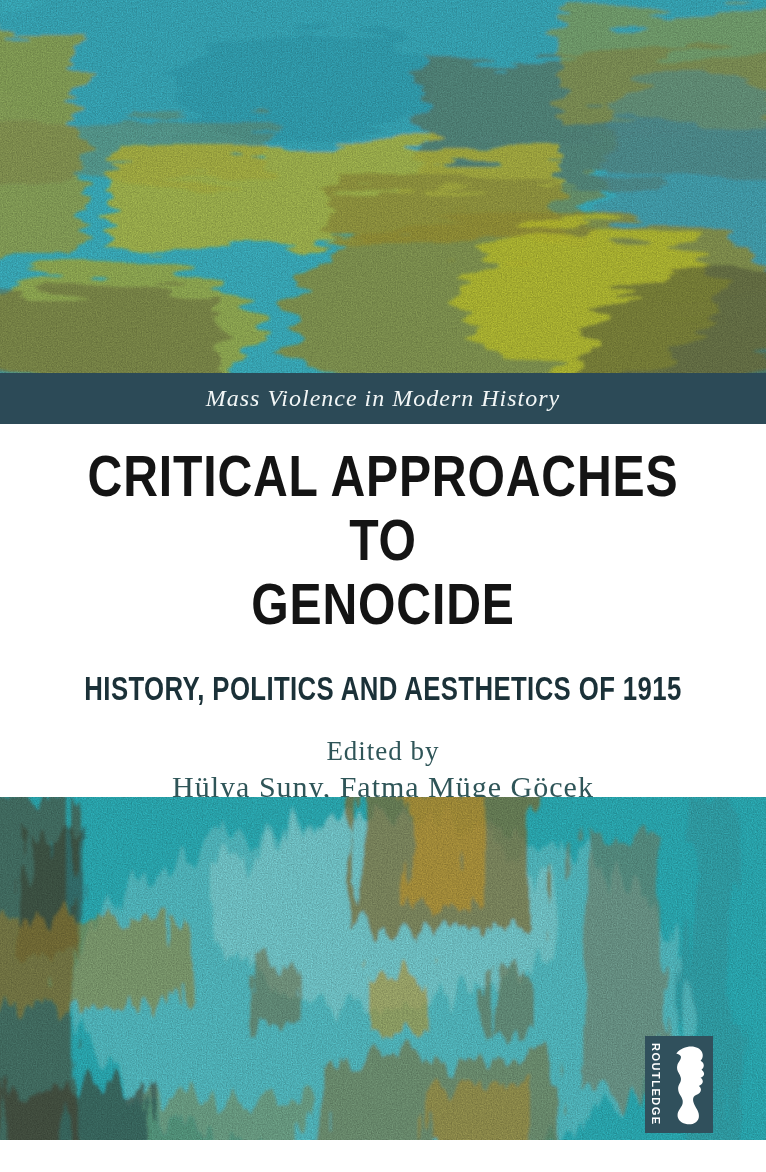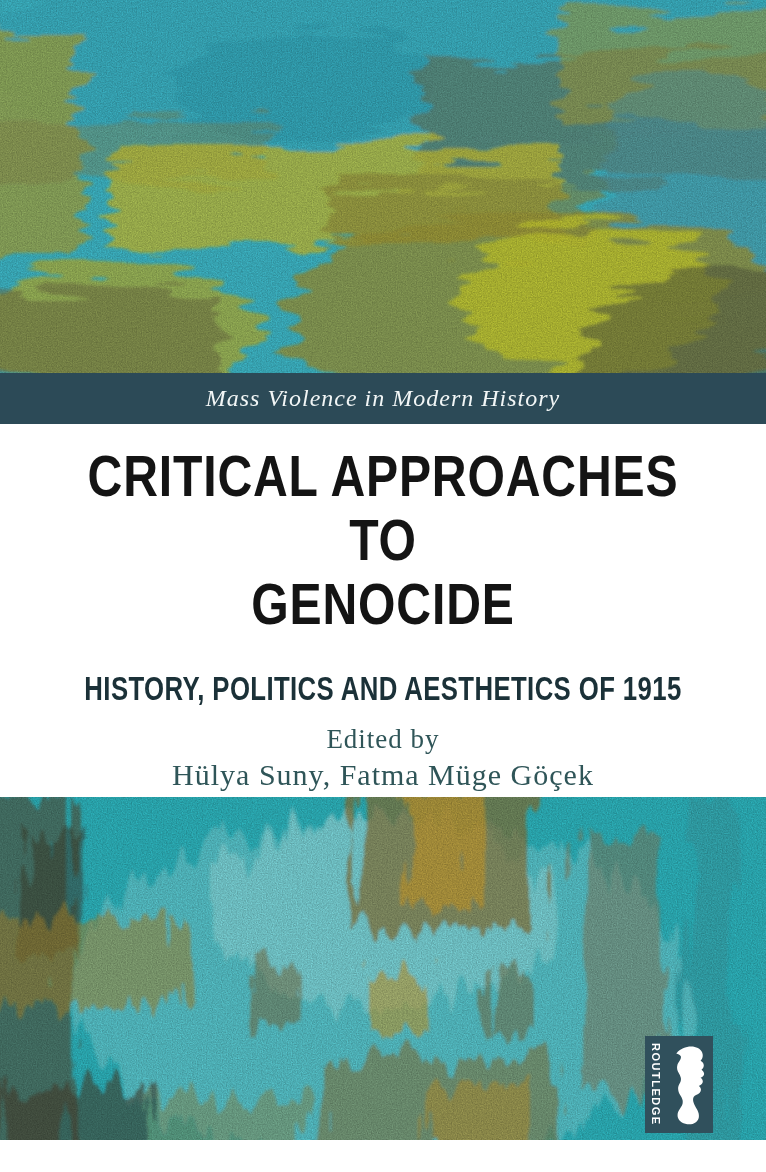--- a/index.html
+++ b/index.html
@@ -54,21 +54,21 @@
   .book-subtitle {
     margin-top: 36px;
     font-weight: 700;
     font-size: 33px;
     line-height: 34px;
     letter-spacing: 0.5px;
     color: #1b3138;
     transform: scaleX(0.78);
   }
   .credits {
-    margin-top: 16px;
+    margin-top: 28px;
     font-family: "Liberation Serif", serif;
     color: #2f5558;
   }
   .edited-by { font-size: 27px; line-height: 34px; letter-spacing: 1px; }
   .editor-line { font-size: 30px; line-height: 38px; letter-spacing: 1px; }
 
   .routledge-logo {
     position: absolute;
     right: 53px; bottom: 39px;
     width: 68px; height: 97px;

